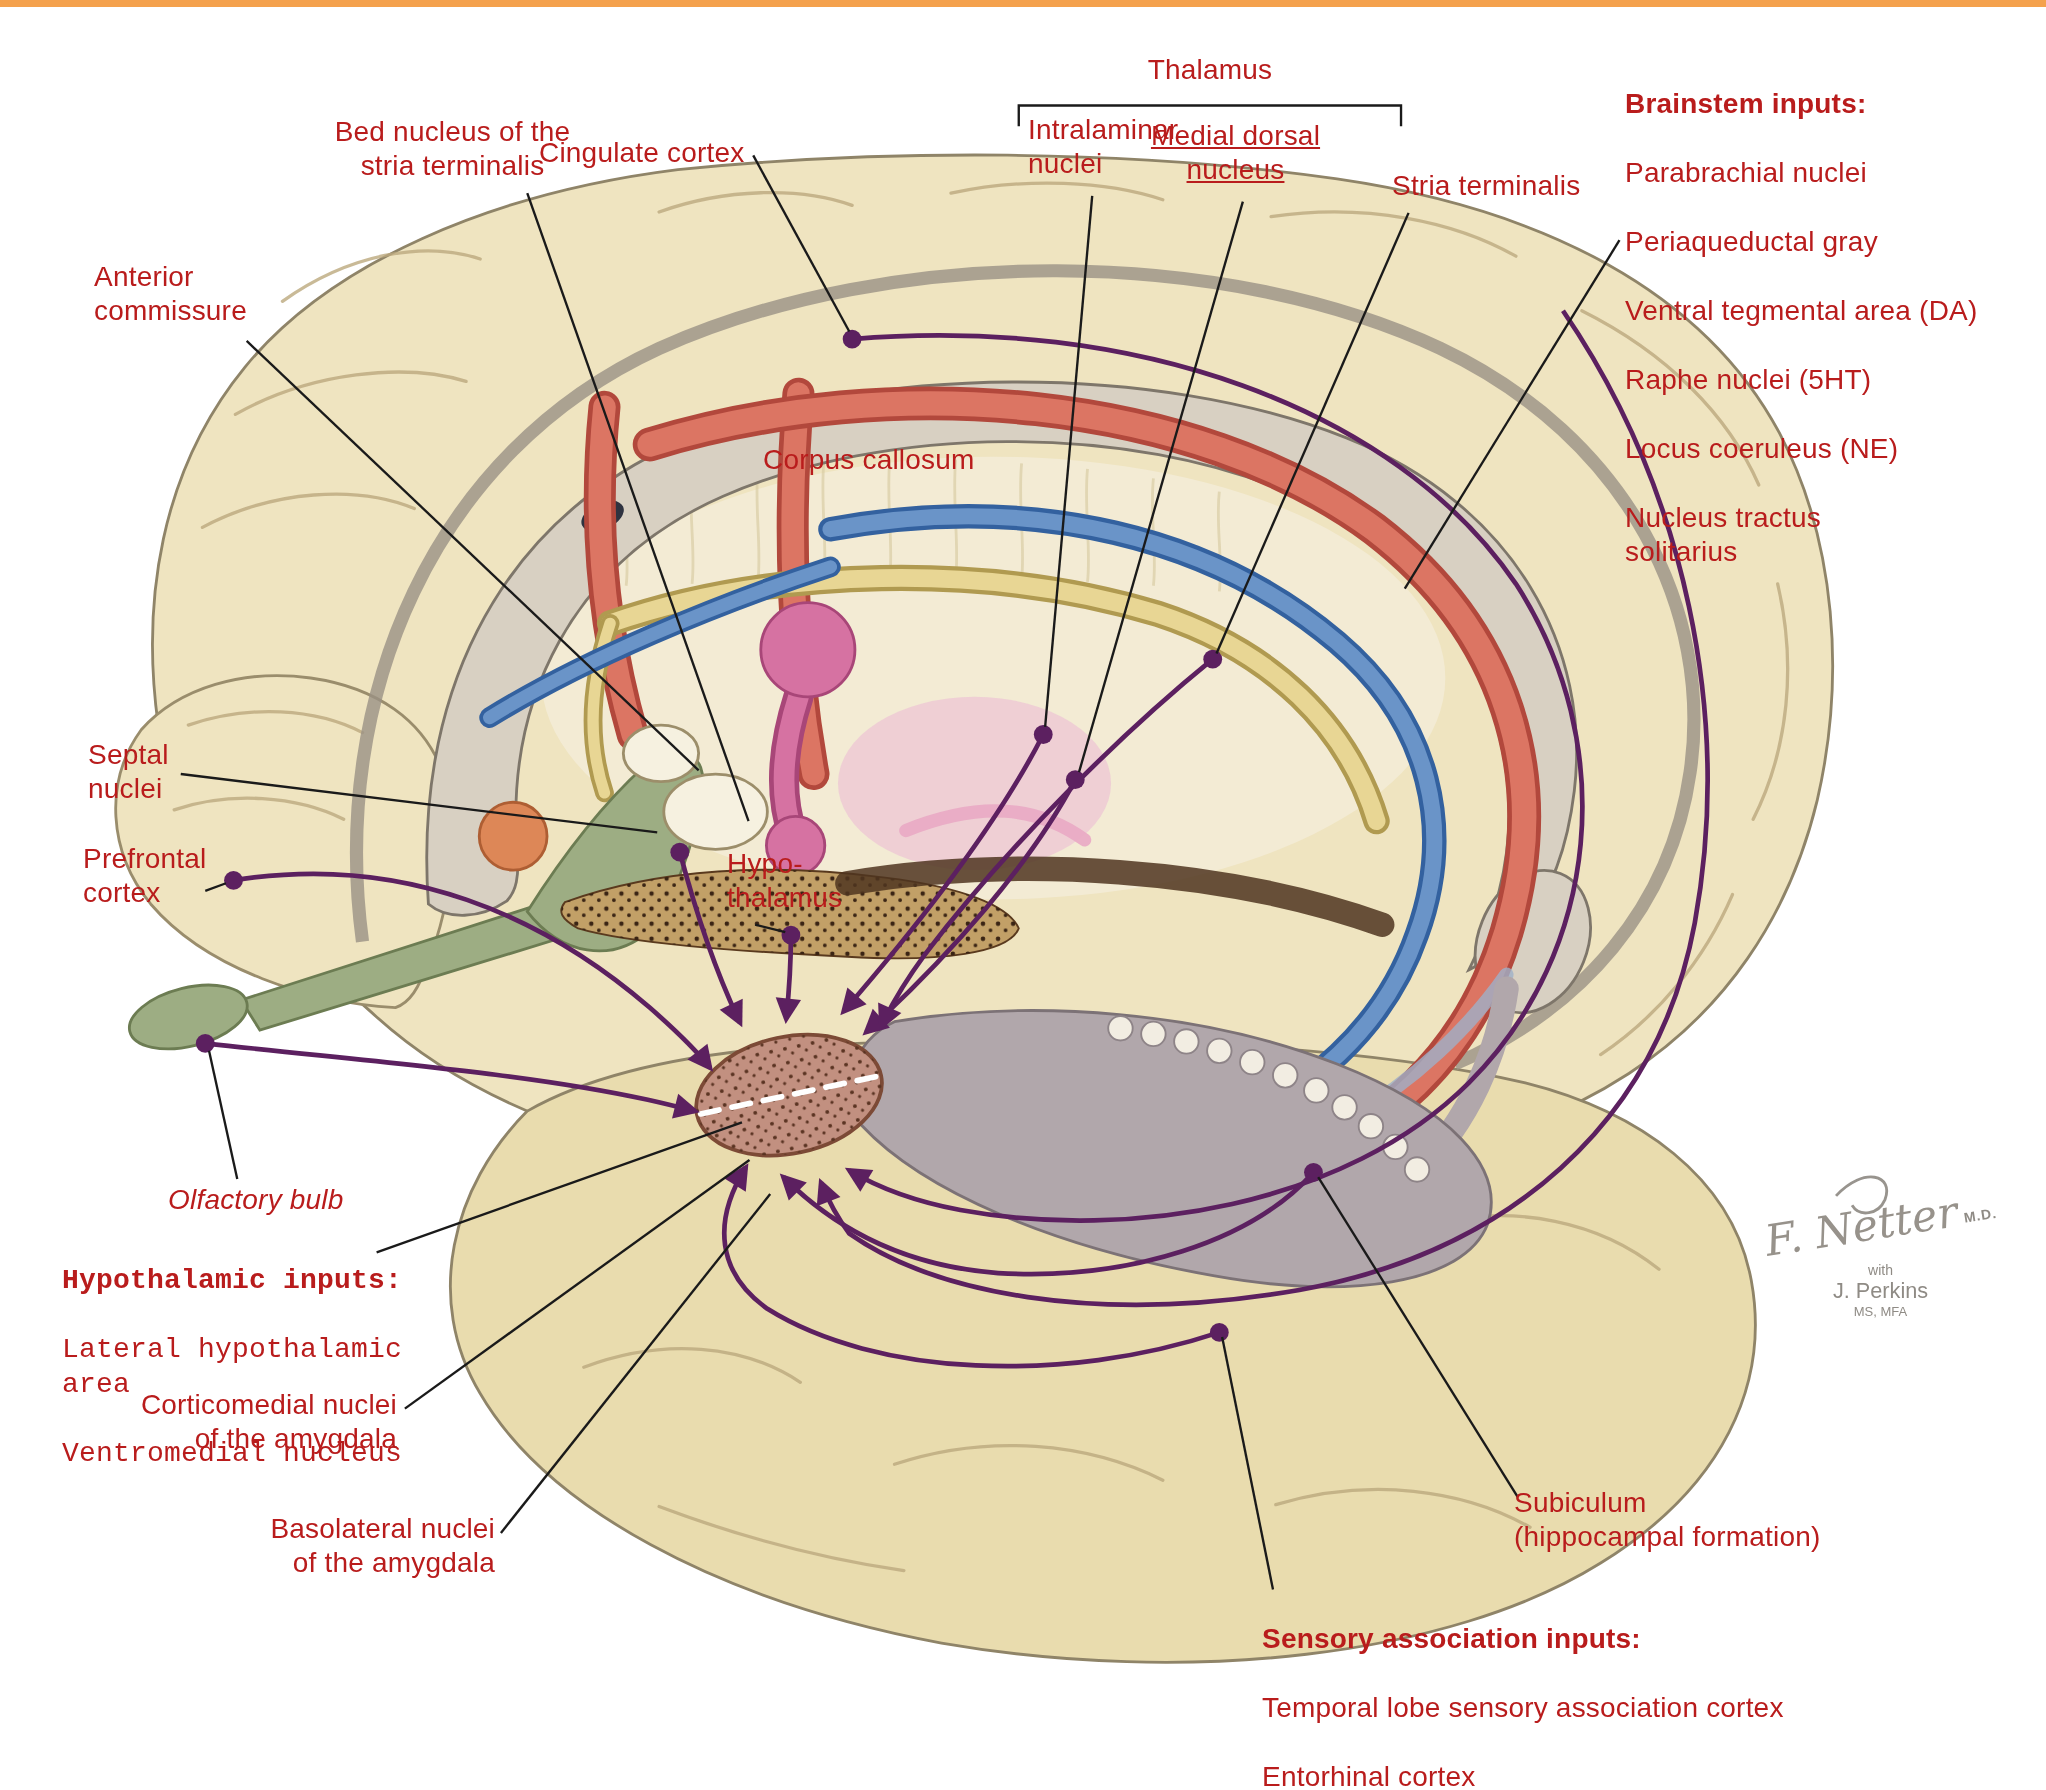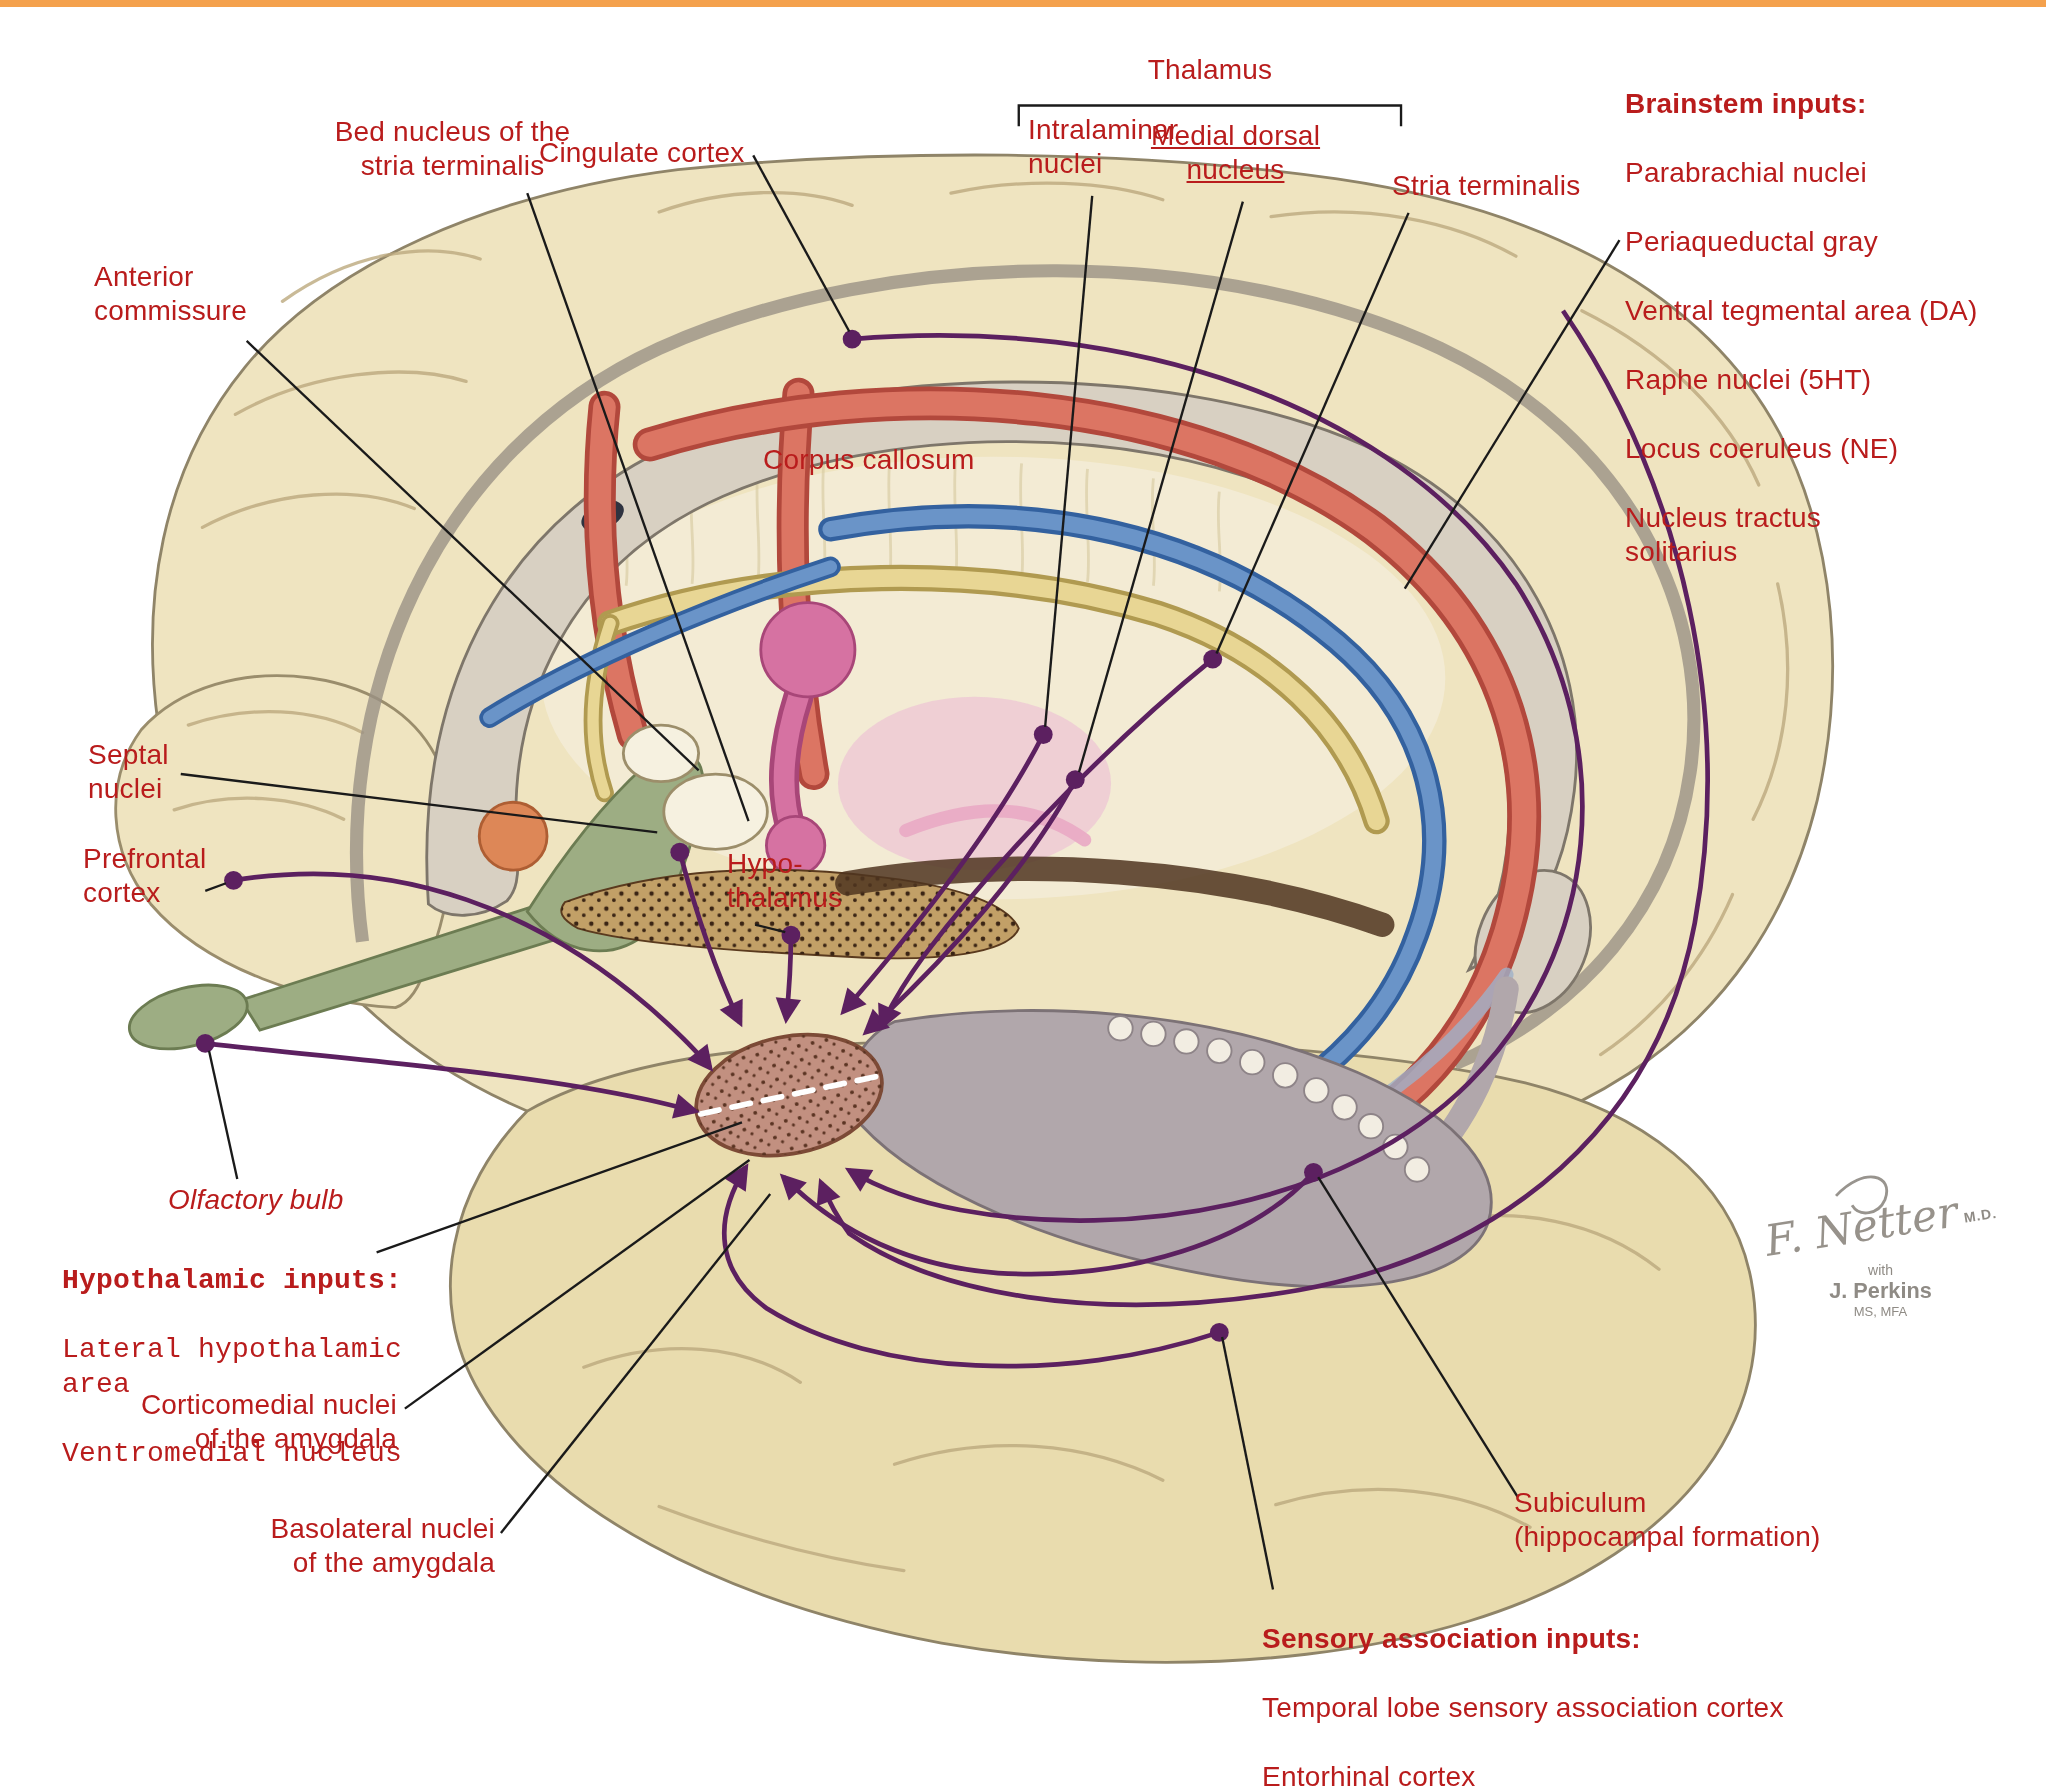--- a/index.html
+++ b/index.html
@@ -15,21 +15,21 @@
     white-space:pre-line; letter-spacing:0.2px;
   }
   .center { text-align:center; }
   .right  { text-align:right; }
   .bold   { font-weight:bold; }
   .signature { position:absolute; left:1763px; top:1198px; width:235px; text-align:center; color:#8F8B85; }
   .sig-row { display:inline-flex; align-items:flex-end; gap:5.6px; transform:rotate(-9deg); }
   .sig-script { font-family:"DejaVu Serif", serif; font-style:italic; font-size:43px; color:#97928B; }
   .sig-degree { font-size:14px; font-weight:bold; letter-spacing:0.9px; padding-bottom:9.4px; }
   .sig-with { font-size:14px; margin-top:14px; }
-  .sig-name { font-size:21.7px; font-weight:bold; }
+  .sig-name { font-size:21.7px; font-weight:normal; }
   .sig-cred { font-size:13px; }
 </style>
 </head>
 <body>
 
 <div class="page">
 
   <div class="topbar"></div>
 
   <svg class="art" viewBox="0 0 2173 1902" aria-hidden="true">

